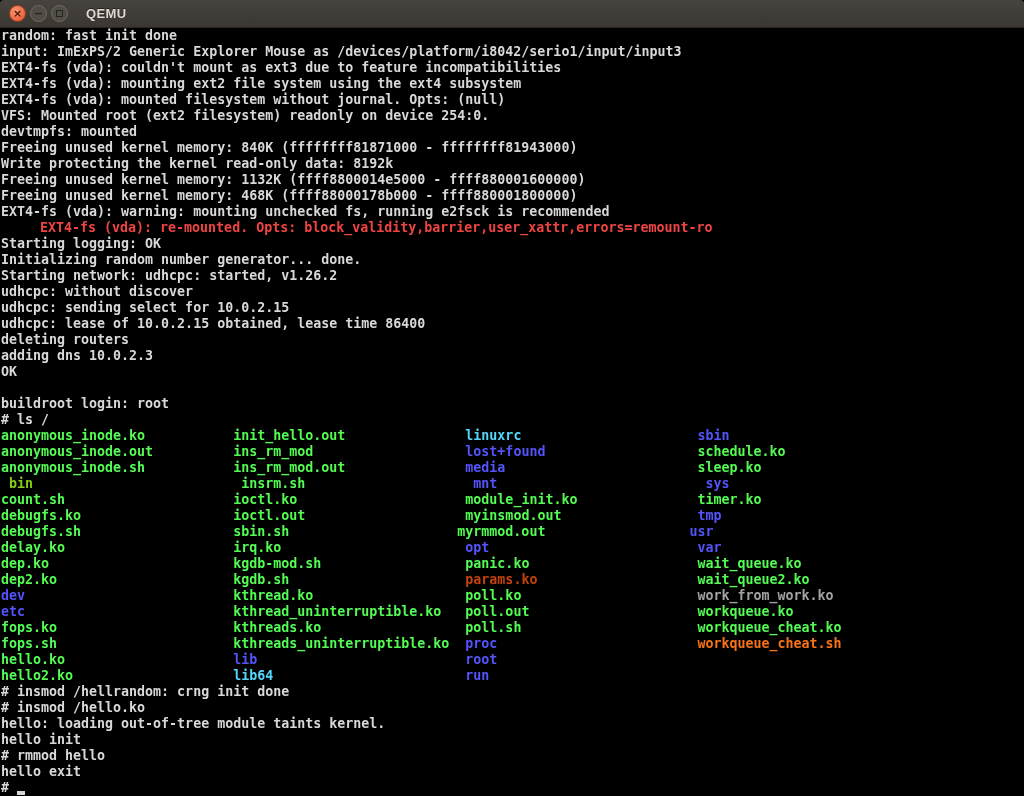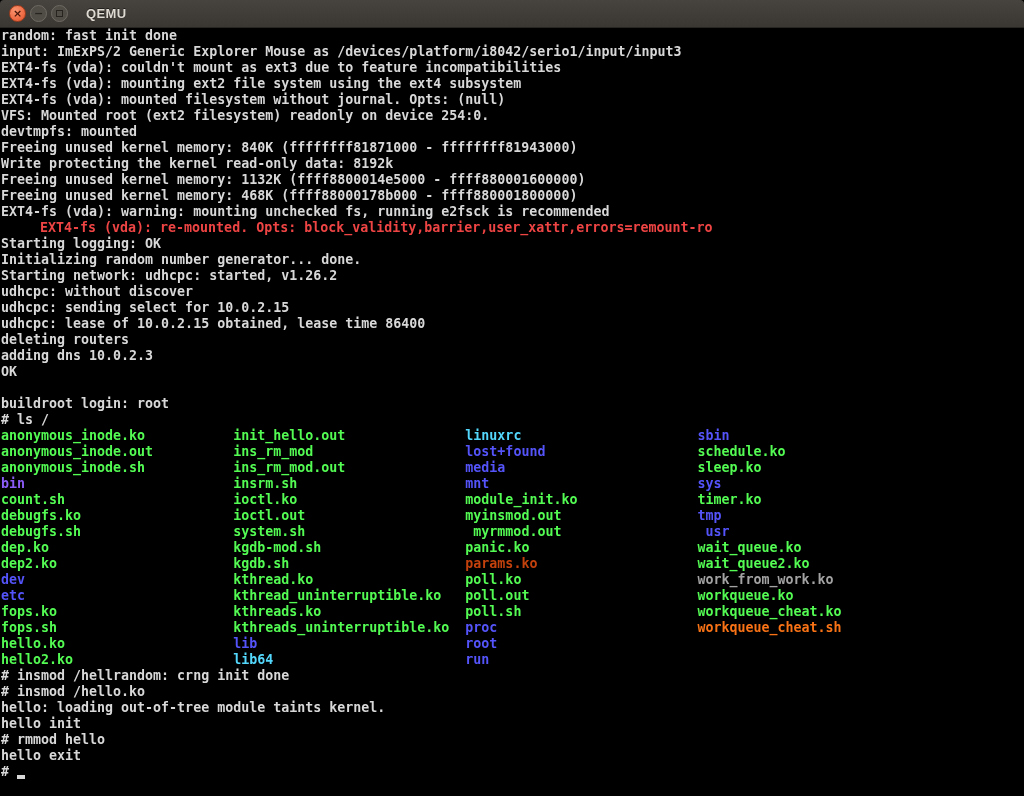--- a/index.html
+++ b/index.html
@@ -94,24 +94,25 @@
       <div class="line"><span style="color: rgb(216, 216, 216);">udhcpc: lease of 10.0.2.15 obtained, lease time 86400</span></div>
       <div class="line"><span style="color: rgb(216, 216, 216);">deleting routers</span></div>
       <div class="line"><span style="color: rgb(216, 216, 216);">adding dns 10.0.2.3</span></div>
       <div class="line"><span style="color: rgb(216, 216, 216);">OK</span></div>
       <div class="line"><span style="color: rgb(216, 216, 216);"></span></div>
       <div class="line"><span style="color: rgb(216, 216, 216);">buildroot login: root</span></div>
       <div class="line"><span style="color: rgb(216, 216, 216);"># ls /</span></div>
       <div class="line"><span style="color: rgb(83, 251, 83);">anonymous_inode.ko           </span><span style="color: rgb(83, 251, 83);">init_hello.out               </span><span style="color: rgb(84, 215, 252);">linuxrc                      </span><span style="color: rgb(84, 84, 250);">sbin</span></div>
       <div class="line"><span style="color: rgb(83, 251, 83);">anonymous_inode.out          </span><span style="color: rgb(83, 251, 83);">ins_rm_mod                   </span><span style="color: rgb(84, 84, 250);">lost+found                   </span><span style="color: rgb(83, 251, 83);">schedule.ko</span></div>
       <div class="line"><span style="color: rgb(83, 251, 83);">anonymous_inode.sh           </span><span style="color: rgb(83, 251, 83);">ins_rm_mod.out               </span><span style="color: rgb(84, 84, 250);">media                        </span><span style="color: rgb(83, 251, 83);">sleep.ko</span></div>
-      <div class="line"><span style="color: #8b5cf6;">bin                          </span><span style="color: rgb(83, 251, 83);">insrm.sh                     </span><span style="color: rgb(84, 84, 250);">mnt                          </span><span style="color: rgb(84, 84, 250);">sys</span></div>
+      <div class="line"><span style="color: #84cc16; padding-left: 8px;">bin                          </span><span style="color: rgb(83, 251, 83);">insrm.sh                     </span><span style="color: rgb(84, 84, 250);">mnt                          </span><span style="color: rgb(84, 84, 250);">sys</span></div>
       <div class="line"><span style="color: rgb(83, 251, 83);">count.sh                     </span><span style="color: rgb(83, 251, 83);">ioctl.ko                     </span><span style="color: rgb(83, 251, 83);">module_init.ko               </span><span style="color: rgb(83, 251, 83);">timer.ko</span></div>
       <div class="line"><span style="color: rgb(83, 251, 83);">debugfs.ko                   </span><span style="color: rgb(83, 251, 83);">ioctl.out                    </span><span style="color: rgb(83, 251, 83);">myinsmod.out                 </span><span style="color: rgb(84, 84, 250);">tmp</span></div>
-      <div class="line"><span style="color: rgb(83, 251, 83);">debugfs.sh                   </span><span style="color: rgb(83, 251, 83);">system.sh                     </span><span style="color: rgb(83, 251, 83);">myrmmod.out                  </span><span style="color: rgb(84, 84, 250);">usr</span></div>
+      <div class="line"><span style="color: rgb(83, 251, 83);">debugfs.sh                   </span><span style="color: rgb(83, 251, 83);">sbin.sh                     </span><span style="color: rgb(83, 251, 83);">myrmmod.out                  </span><span style="color: rgb(84, 84, 250);">usr</span></div>
+      <div class="line"><span style="color: rgb(83, 251, 83);">delay.ko                     </span><span style="color: rgb(83, 251, 83);">irq.ko                       </span><span style="color: rgb(84, 84, 250);">opt                          </span><span style="color: rgb(84, 84, 250);">var</span></div>
       <div class="line"><span style="color: rgb(83, 251, 83);">dep.ko                       </span><span style="color: rgb(83, 251, 83);">kgdb-mod.sh                  </span><span style="color: rgb(83, 251, 83);">panic.ko                     </span><span style="color: rgb(83, 251, 83);">wait_queue.ko</span></div>
       <div class="line"><span style="color: rgb(83, 251, 83);">dep2.ko                      </span><span style="color: rgb(83, 251, 83);">kgdb.sh                      </span><span style="color: #c2410c;">params.ko                    </span><span style="color: rgb(83, 251, 83);">wait_queue2.ko</span></div>
       <div class="line"><span style="color: rgb(84, 84, 250); text-align: right;">dev                          </span><span style="color: rgb(83, 251, 83);">kthread.ko                   </span><span style="color: rgb(83, 251, 83);">poll.ko                      </span><span style="color: #a3a3a3;">work_from_work.ko</span></div>
       <div class="line"><span style="color: rgb(84, 84, 250);">etc                          </span><span style="color: rgb(83, 251, 83);">kthread_uninterruptible.ko   </span><span style="color: rgb(83, 251, 83);">poll.out                     </span><span style="color: rgb(83, 251, 83);">workqueue.ko</span></div>
       <div class="line"><span style="color: rgb(83, 251, 83);">fops.ko                      </span><span style="color: rgb(83, 251, 83);">kthreads.ko                  </span><span style="color: rgb(83, 251, 83);">poll.sh                      </span><span style="color: rgb(83, 251, 83);">workqueue_cheat.ko</span></div>
       <div class="line"><span style="color: rgb(83, 251, 83);">fops.sh                      </span><span style="color: rgb(83, 251, 83);">kthreads_uninterruptible.ko  </span><span style="color: rgb(84, 84, 250);">proc                         </span><span style="color: #f97316;">workqueue_cheat.sh</span></div>
       <div class="line"><span style="color: rgb(83, 251, 83);">hello.ko                     </span><span style="color: rgb(84, 84, 250);">lib                          </span><span style="color: rgb(84, 84, 250);">root                         </span></div>
       <div class="line"><span style="color: rgb(83, 251, 83);">hello2.ko                    </span><span style="color: rgb(84, 215, 252);">lib64                        </span><span style="color: rgb(84, 84, 250);">run                          </span></div>
       <div class="line"><span style="color: rgb(216, 216, 216);"># insmod /hellrandom: crng init done</span></div>
       <div class="line"><span style="color: rgb(216, 216, 216);"># insmod /hello.ko</span></div>

